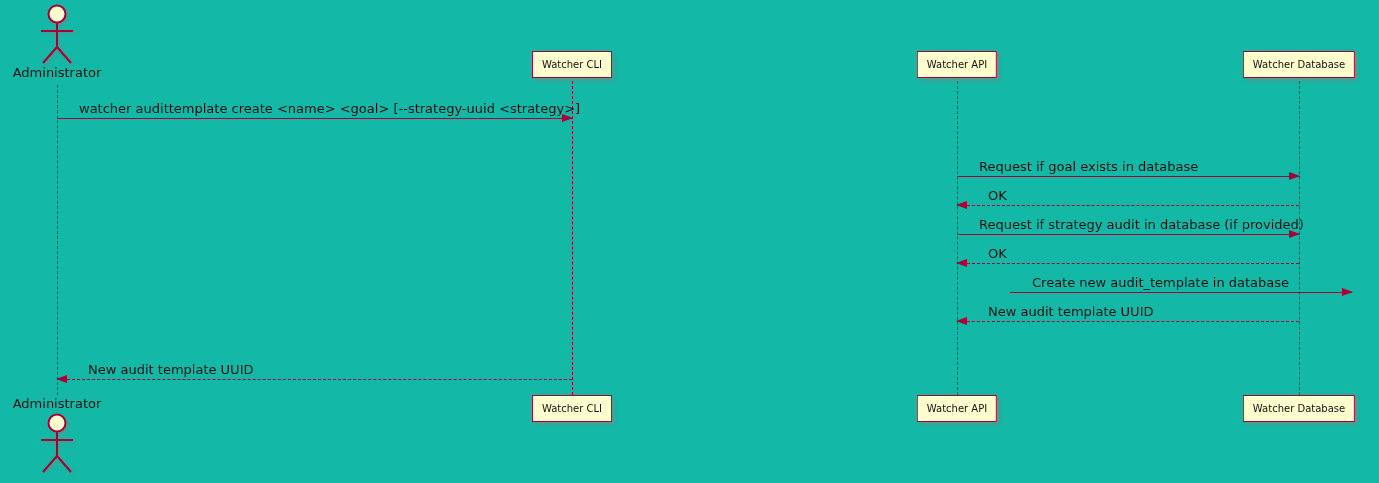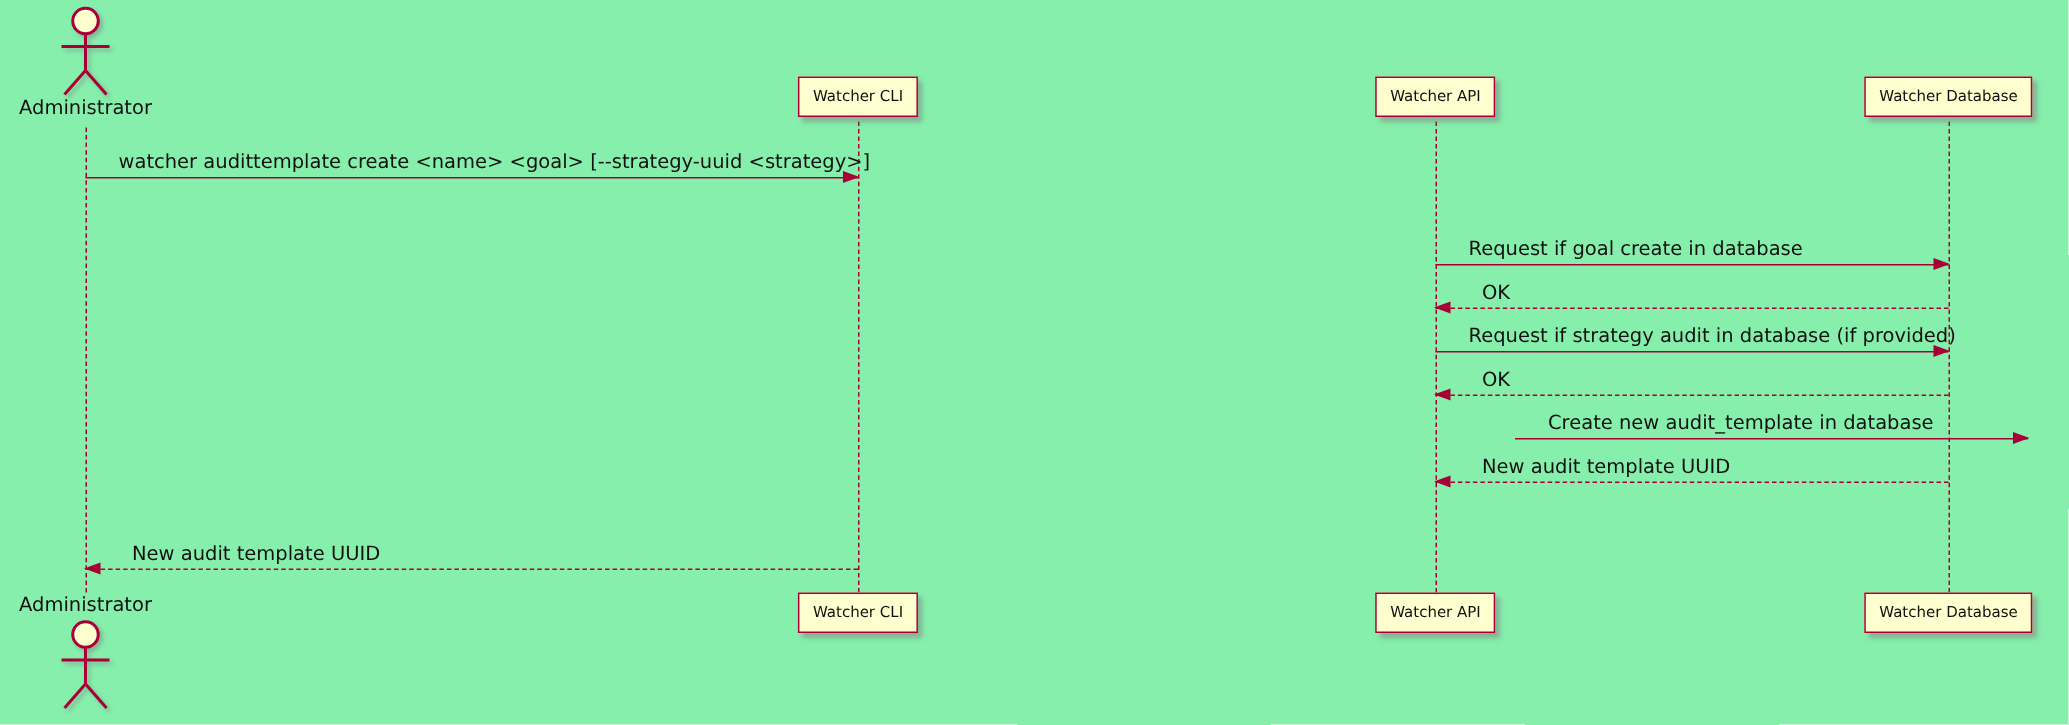--- a/index.html
+++ b/index.html
@@ -4,21 +4,21 @@
 <style>
   :root{
     --crimson:#A80036;
     --boxfill:#FEFECE;
     --txt:#111111;
   }
   html,body{margin:0;padding:0;background:#ffffff;}
   #stage{
     position:relative;
     width:1379px;height:483px;
-    background:#86efac;
+    background:#14b8a6;
     font-family:"DejaVu Sans", sans-serif;
     color:var(--txt);
     overflow:hidden;
   }
   .lifeline{
     position:absolute;width:0;
     border-left:1px dashed var(--crimson);
   }
   .pbox{
     position:absolute;
@@ -103,21 +103,21 @@
 
   <div class="msg" style="left:57px;top:101px;width:515px;">
     <div class="msg-label">watcher audittemplate create &lt;name&gt; &lt;goal&gt; [--strategy-uuid &lt;strategy&gt;]</div>
     <div class="msg-line solid">
         <span class="ah right"></span>
       </div>
   </div>
 
 
   <div class="msg" style="left:957px;top:159px;width:342px;">
-    <div class="msg-label">Request if goal create in database</div>
+    <div class="msg-label">Request if goal exists in database</div>
     <div class="msg-line solid">
         <span class="ah right"></span>
       </div>
   </div>
 
   <div class="msg reply" style="left:957px;top:188px;width:342px;">
     <div class="msg-label">OK</div>
     <div class="msg-line dashed">
         <span class="ah left"></span>
       </div>

